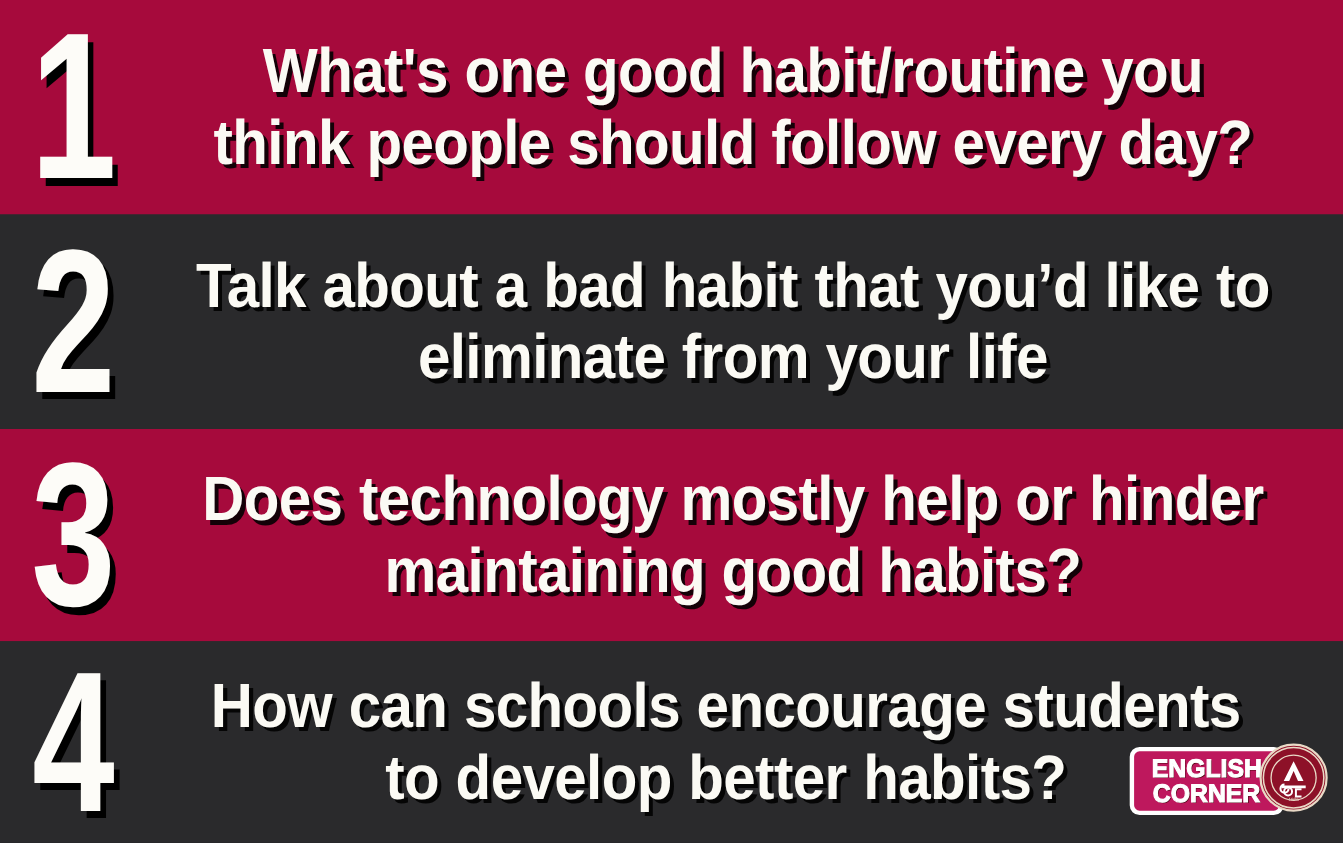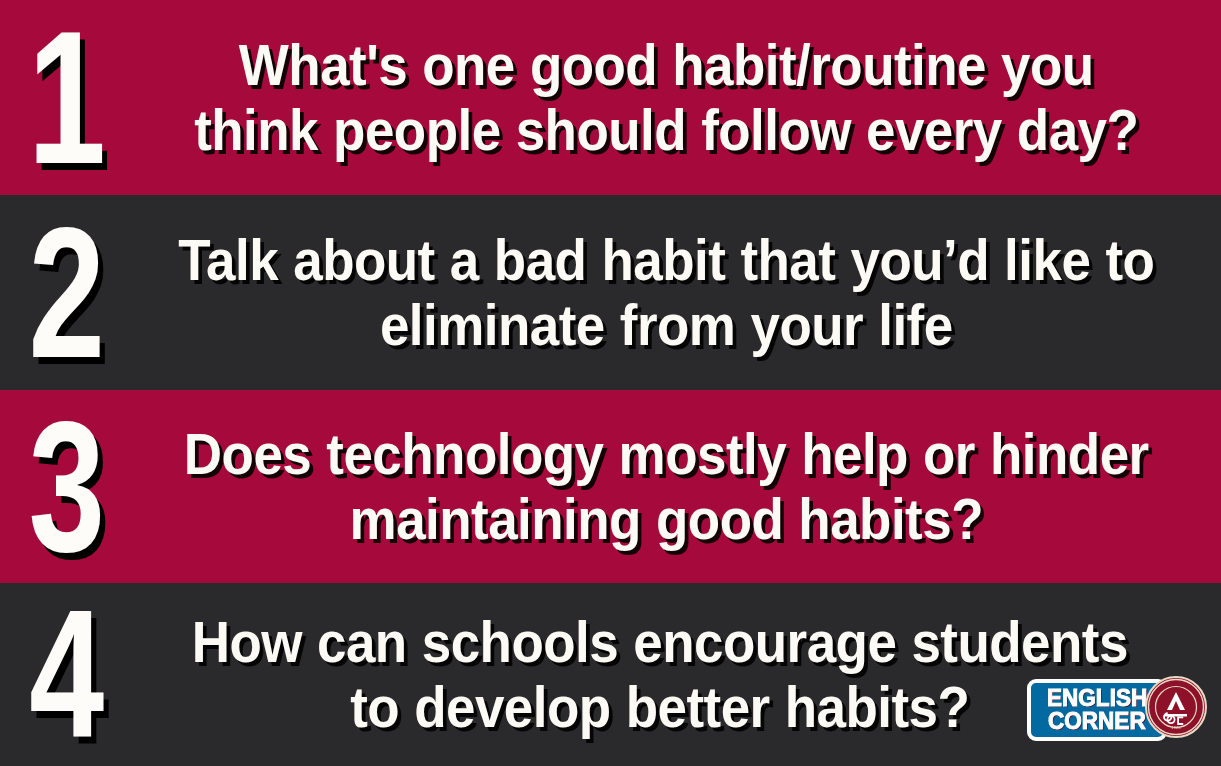--- a/index.html
+++ b/index.html
@@ -81,21 +81,21 @@
     top: 676px;
     width: 182px;
     height: 68px;
     display: flex;
     align-items: center;
   }
   .logo-badge {
     position: relative;
     width: 140px;
     height: 62px;
-    background: #0369a1;
+    background: #be185d;
     border: 4px solid #ffffff;
     border-radius: 9px;
     box-sizing: border-box;
     display: flex;
     flex-direction: column;
     align-items: center;
     justify-content: center;
     padding: 2px 6px 3px 6px;
     z-index: 1;
   }

